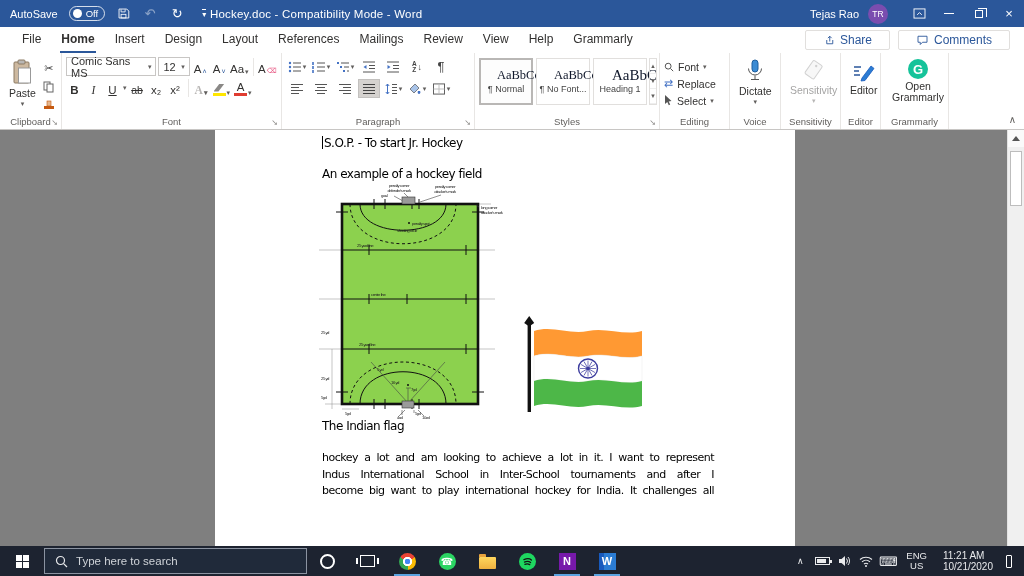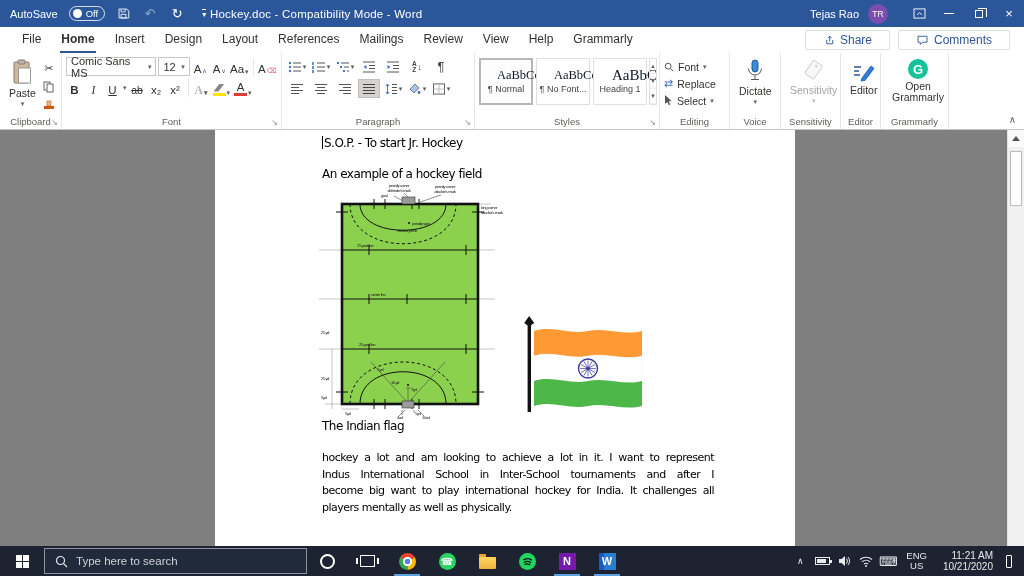--- a/index.html
+++ b/index.html
@@ -125,21 +125,21 @@
   .folder::before { content:""; position:absolute; top:-3px; left:0; width:7px; height:3px; background:#e8a33d; border-radius:1px 1px 0 0; }
   .spotify { width:17px; height:17px; border-radius:50%; background:#1ed760; display:flex; align-items:center; justify-content:center; }
   .onenote { width:17px; height:17px; background:#7719aa; color:#fff; font-weight:700; font-size:11px; display:flex; align-items:center; justify-content:center; }
   .wordic { width:17px; height:17px; background:linear-gradient(90deg,#185abd 0 5px,#2b7cd3 5px); color:#fff; font-weight:700; font-size:11px; display:flex; align-items:center; justify-content:center; }
   .tray { margin-left:auto; display:flex; align-items:center; }
   .trayi { width:22px; height:30px; display:flex; align-items:center; justify-content:center; background:none; border:none; color:#e9eaec; font-size:12px; }
   .battery { width:15px; height:8px; border:1px solid #e9eaec; position:relative; display:block; }
   .battery::after { content:""; position:absolute; right:-3px; top:1.5px; width:2px; height:3px; background:#e9eaec; }
   .battery::before { content:""; position:absolute; left:1px; top:1px; bottom:1px; width:9px; background:#e9eaec; }
   .lang { font-size:9.5px; line-height:10px; text-align:center; margin:0 7px; }
-  .clock { font-size:10px; line-height:11.5px; text-align:right; margin:0 9px; }
+  .clock { font-size:10px; line-height:11.5px; text-align:left; margin:0 9px; }
   .action { width:15px; height:13px; border:1.4px solid #fff; border-radius:1px; margin:0 12px 0 4px; display:block; }
 </style>
 </head>
 <body>
 
 <div class="titlebar">
   <div class="tb-left">
     <div class="autosave">
       <span>AutoSave</span>
       <span class="pill">
@@ -596,21 +596,20 @@
         <circle cx="68" cy="52.5" r="1.8" fill="#3c3c9e"></circle>
       </g>
     </svg>
 
     <div class="dh" style="top:289px">The Indian flag</div>
 
     <div class="para">
       <div class="ln">hockey a lot and am looking to achieve a lot in it. I want to represent</div>
       <div class="ln">Indus International School in Inter-School tournaments and after I</div>
       <div class="ln">become big want to play international hockey for India. It challenges all</div>
-      <div class="ln last">players mentally as well as physically.</div>
     </div>
   </div>
 
   <div class="vscroll">
     <div class="vs-up">
         <i></i>
       </div>
     <div class="vs-thumb"></div>
   </div>
 </div>

